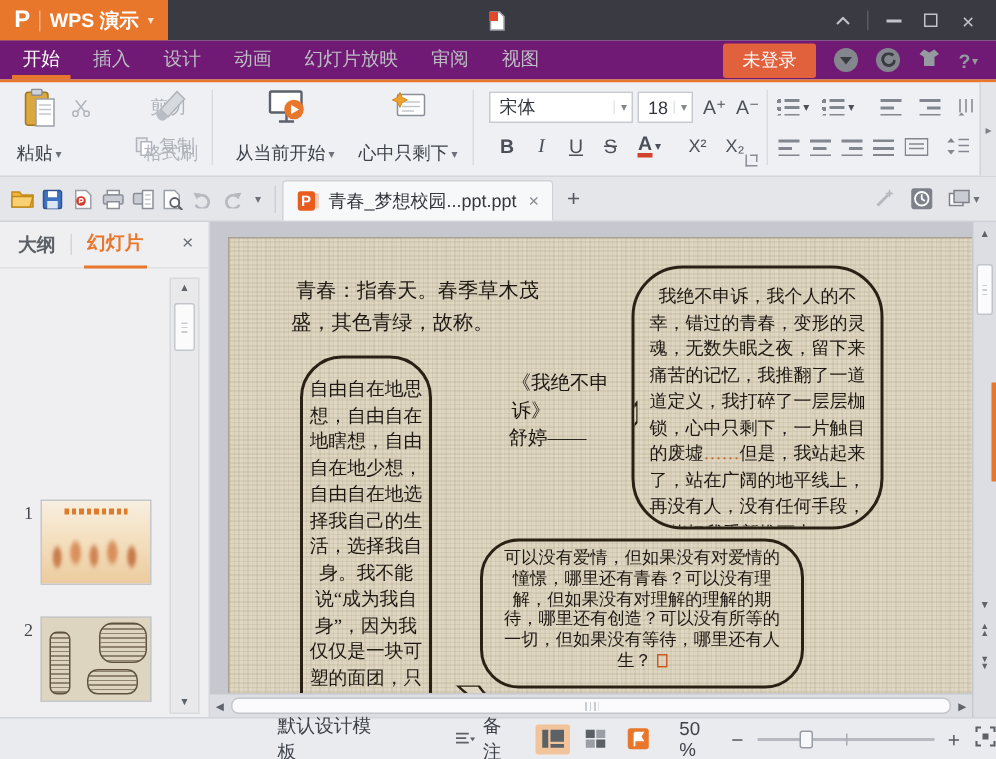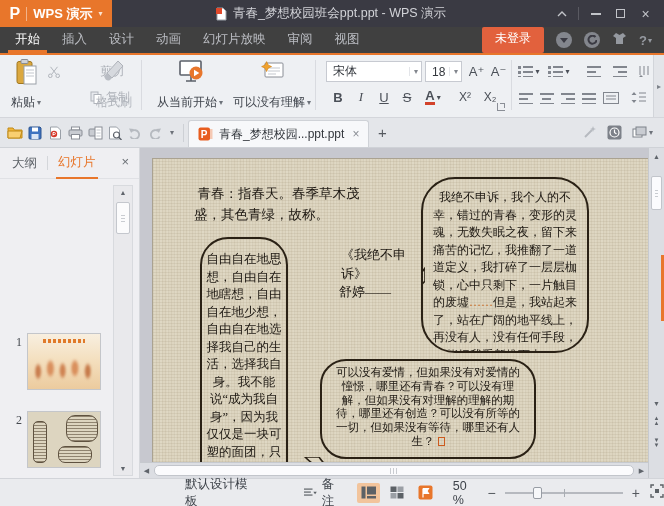--- a/index.html
+++ b/index.html
@@ -15,21 +15,21 @@
   .logo .car { font-size:8px; color:#fbe3d0; }
   .doc-title { flex:1; display:flex; align-items:center; justify-content:center; gap:6px; font-size:12.5px; color:#d2d3d8; }
   .win-controls { display:flex; align-items:center; margin-right:6px; }
   .wc { width:25px; height:27px; display:flex; align-items:center; justify-content:center; color:#c2c4c9; }
   .wc-min i { display:block; width:10px; height:2px; background:#c2c4c9; }
   .wc-max i { display:block; width:9px; height:9px; border:1.5px solid #c2c4c9; }
   .wc-close { font-size:14px; }
   .wc-divider { width:1px; height:13px; background:#5a5a62; margin:0 4px; }
 
   
-  .menubar { position:absolute; top:27px; left:0; right:0; height:26px; background:#404040; display:flex; padding-left:4px; }
+  .menubar { position:absolute; top:27px; left:0; right:0; height:26px; background:#701a75; display:flex; align-items:center; padding-left:4px; }
   .mtab { padding:0 11px; height:26px; line-height:25px; font-size:12.5px; color:#bbbdc3; position:relative; cursor:default; }
   .mtab.active { color:#fff; }
   .mtab.active::after { content:""; position:absolute; left:4px; right:4px; bottom:0; height:3px; background:#e8762b; }
   .login { margin-left:auto; margin-right:12px; background:#e2613d; color:#fff; font-size:12px; padding:3px 13px; border-radius:2px; }
   .mb-icons { display:flex; align-items:center; gap:12px; margin-right:12px; }
   .mb-circle { width:16px; height:16px; border-radius:50%; background:#83868d; display:flex; align-items:center; justify-content:center; }
   .mb-circle .tri { width:0; height:0; border-left:4px solid transparent; border-right:4px solid transparent; border-top:5px solid #3a3a43; margin-top:1px; }
   .mb-help { color:#9599a0; font-weight:bold; font-size:13px; display:flex; align-items:center; gap:1px; }
   .mb-help .car { font-size:8px; font-weight:normal; }
   .accent-line { position:absolute; top:53px; left:0; right:0; height:2px; background:#e8762b; }
@@ -79,21 +79,21 @@
   .qi { width:20px; height:24px; display:flex; align-items:center; justify-content:center; border-radius:2px; }
   .qsep { width:1px; height:18px; background:#cdd0d5; margin:0 4px; }
   .doctab { align-self:flex-end; height:27px; display:flex; align-items:center; gap:6px; background:#f7f8fa; border:1px solid #cfd2d7; border-bottom:none; border-radius:3px 3px 0 0; padding:0 9px; font-size:12px; color:#33373d; }
   .doctab .x { color:#8a8e95; font-size:12px; margin-left:2px; }
   .newtab { width:26px; height:26px; display:flex; align-items:center; justify-content:center; font-size:15px; color:#55595f; }
   .qat-right { margin-left:auto; display:flex; align-items:center; gap:10px; padding-right:6px; }
 
   
   .sidebar { position:absolute; left:0; top:148px; width:140px; bottom:28px; background:#efeff2; border-right:1px solid #d6d8dc; }
   .side-tabs { height:31px; display:flex; align-items:center; padding:0 10px; gap:8px; font-size:12.5px; border-bottom:1px solid #e0e1e5; position:relative; }
-  .stab { color:#5c6167; padding:6px 2px; }
+  .stab { color:#5c6167; padding:6px 2px;font-weight:bold; }
   .stab-sep { width:1px; height:14px; background:#d4d6da; }
   .stab.active { color:#e8762b; border-bottom:2px solid #e8762b; }
   .side-close { position:absolute; right:10px; top:6px; color:#6b7076; font-size:13px; }
   .thumb-row { position:absolute; left:0; width:112px; }
   .thumb-num { position:absolute; left:16px; top:2px; font-size:12px; color:#44484e; font-family:"Liberation Serif",serif; }
   .thumb { position:absolute; left:27px; top:0; width:74px; height:57px; background:#fff; border:1px solid #c4c6ca; overflow:hidden; }
   .t1 { background:linear-gradient(180deg,#f8efe0 0%,#f4e0c0 45%,#eccb9e 100%); position:relative; }
   .t1 .cap { position:absolute; top:5px; left:15px; right:15px; height:4px;
       background:repeating-linear-gradient(90deg,#e07a2a 0 3px,transparent 3px 5px); }
   .t1 .figs { position:absolute; bottom:4px; left:2px; right:2px; height:30px; filter:blur(1px); background:
@@ -170,21 +170,20 @@
     <span class="logo-p">P</span>
     <span class="logo-sep"></span>
     <span class="logo-t">WPS 演示</span>
     <span class="car">▾</span>
   </div>
   <div class="doc-title">
     <svg width="12" height="14" viewBox="0 0 12 14">
       <path d="M2 1 h6 l3 3 v9 h-9 z" fill="#fff" stroke="#9aa0a8"></path>
       <path d="M1 1 h6 v6 h-6 z" fill="#e0492c"></path>
     </svg>
-    <span>青春_梦想校园班会ppt.ppt - WPS 演示</span>
   </div>
   <div class="win-controls">
     <span class="wc">
       <svg width="10" height="6">
           <polyline points="1,5 5,1 9,5" fill="none" stroke="#c2c4c9" stroke-width="1.4"></polyline>
         </svg>
     </span>
     <span class="wc-divider"></span>
     <span class="wc wc-min">
         <i></i>
@@ -292,21 +291,21 @@
     <svg width="26" height="26" viewBox="0 0 26 26">
       <rect x="6" y="4" width="18" height="14" rx="1" fill="#fff" stroke="#8a8e96"></rect>
       <g stroke="#c3c7cd">
           <line x1="9" y1="9" x2="21" y2="9"></line>
           <line x1="9" y1="12" x2="21" y2="12"></line>
           <line x1="9" y1="15" x2="17" y2="15"></line>
         </g>
       <path d="M6 6 L7.6 2.6 L9.2 6 L12.6 7.6 L9.2 9.2 L7.6 12.6 L6 9.2 L2.6 7.6 Z" fill="#f0a22e" stroke="#d07f12" stroke-width="0.6"></path>
     </svg>
     <span class="rb-lab">
-        <span>可以没有理解</span>
+        <span>心中只剩下</span>
         <span class="car">▾</span>
       </span>
   </div>
 
   <div class="rsep" style="left:315px;"></div>
 
   <div class="combo" style="left:326px;width:96px;">
     <span>宋体</span>
     <span class="car">▾</span>
   </div>

